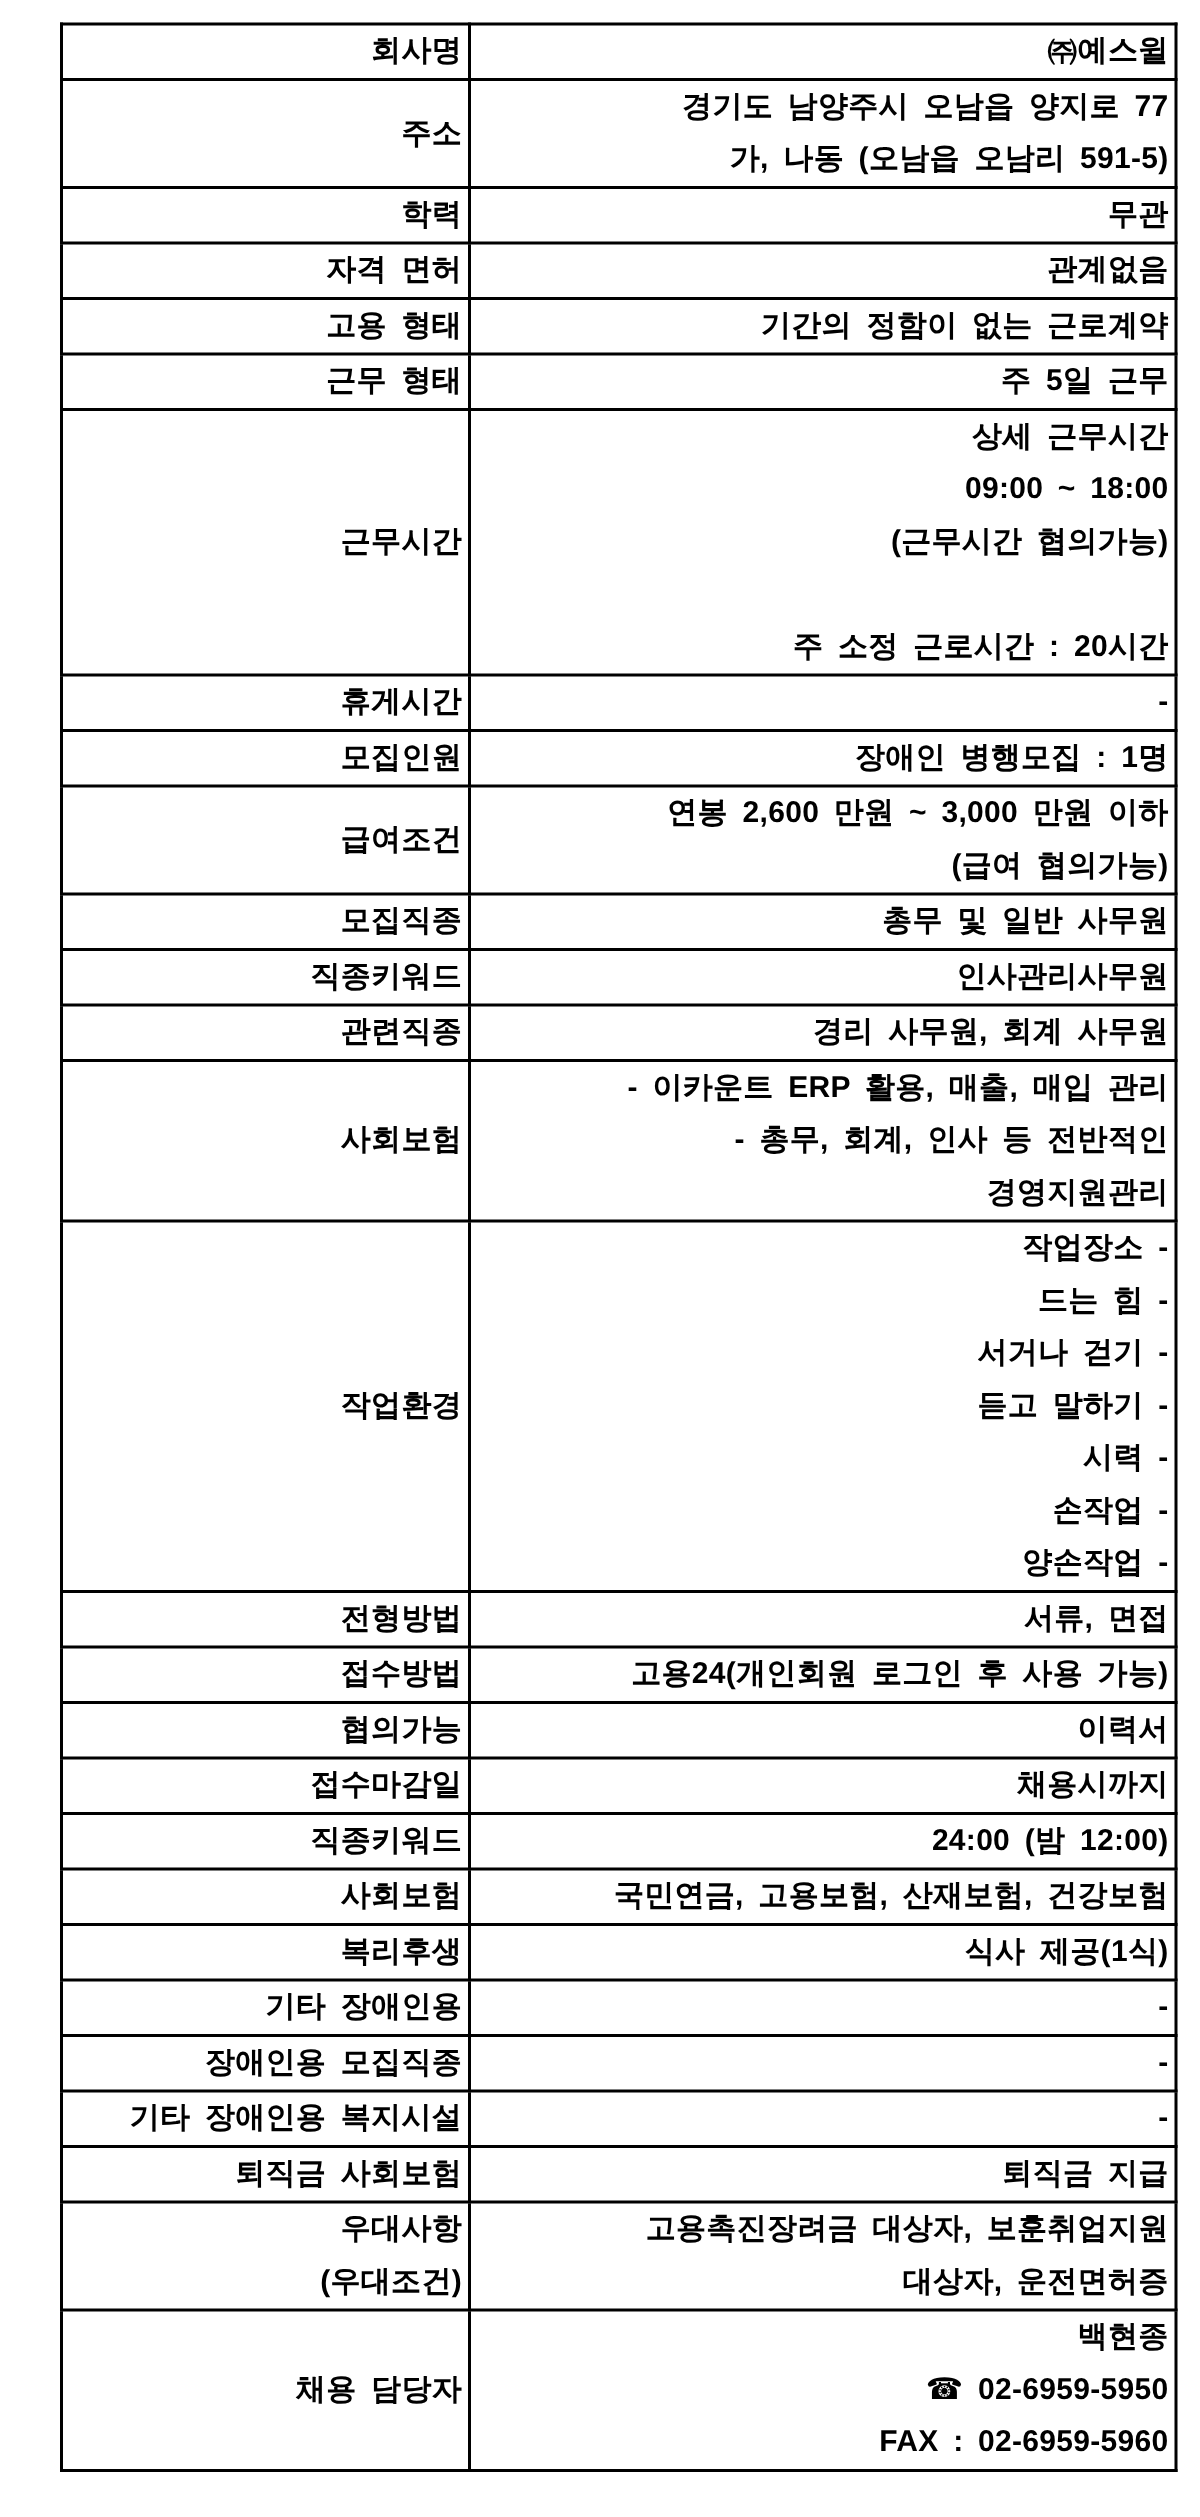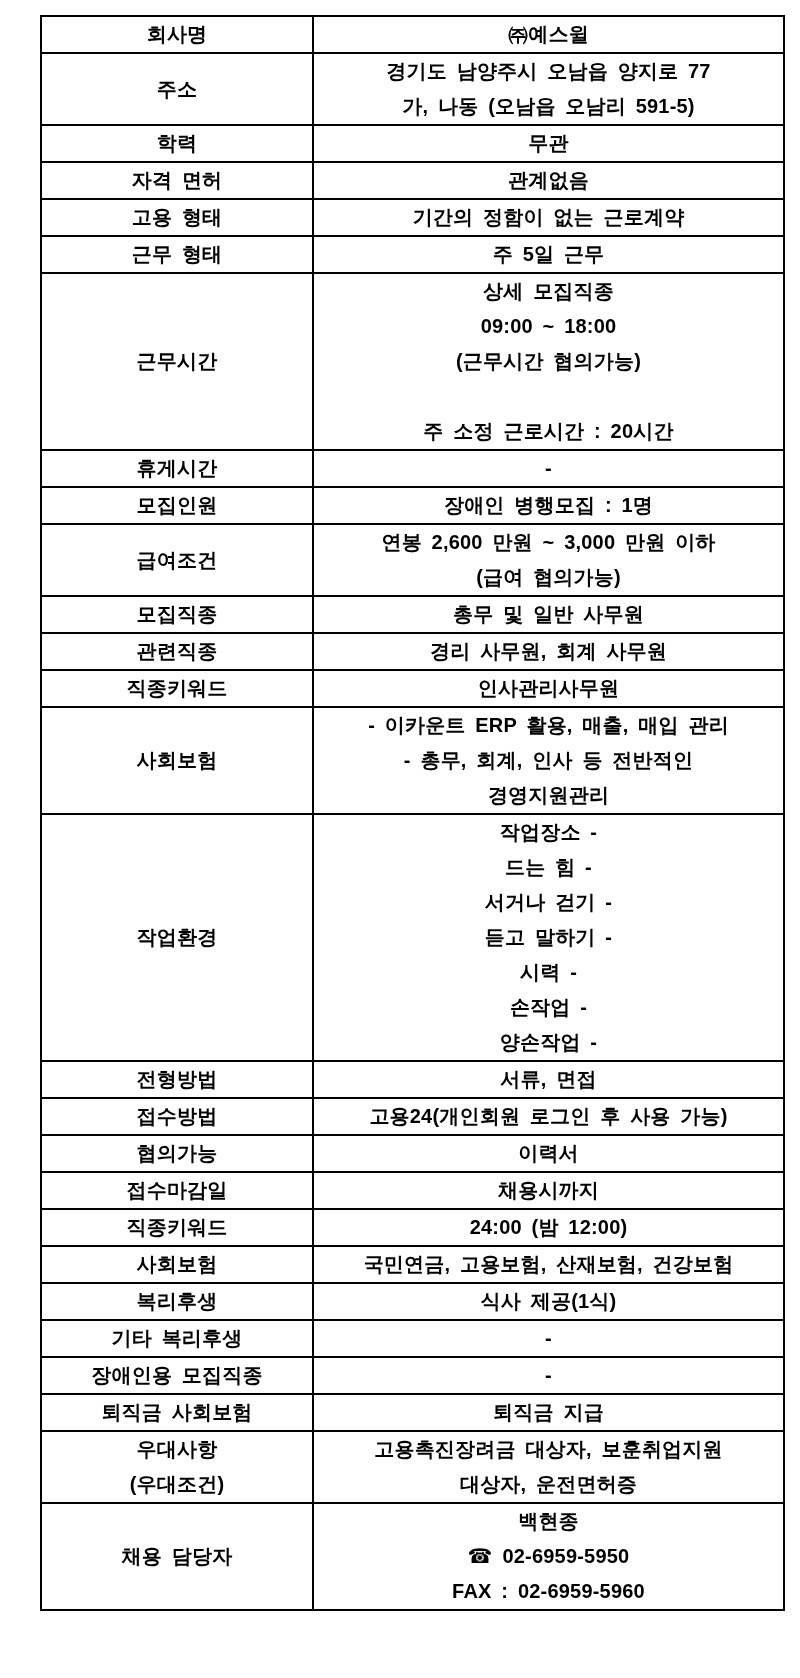--- a/index.html
+++ b/index.html
@@ -22,21 +22,21 @@
   table.job-table {
     border-collapse: collapse;
     width: 743px;
     table-layout: fixed;
   }
   col.col-label { width: 272px; }
   col.col-value { width: 471px; }
   td {
     border: 2px solid #000000;
     padding: 0 4px;
-    text-align: center;
+    text-align: right;
     vertical-align: middle;
     font-size: 20px;
     font-weight: 600;
     letter-spacing: 0.2px;
     word-spacing: 4px;
     overflow: hidden;
   }
   .line {
     line-height: 35px;
     min-height: 35px;
@@ -101,21 +101,21 @@
           </td>
           <td>
             <div class="line">주 5일 근무</div>
           </td>
         </tr>
         <tr>
           <td>
             <div class="line">근무시간</div>
           </td>
           <td>
-            <div class="line">상세 모집직종</div>
+            <div class="line">상세 근무시간</div>
             <div class="line">09:00 ~ 18:00</div>
             <div class="line">(근무시간 협의가능)</div>
             <div class="line blank"></div>
             <div class="line">주 소정 근로시간 : 20시간</div>
           </td>
         </tr>
         <tr>
           <td>
             <div class="line">휴게시간</div>
           </td>
@@ -143,32 +143,32 @@
         <tr>
           <td>
             <div class="line">모집직종</div>
           </td>
           <td>
             <div class="line">총무 및 일반 사무원</div>
           </td>
         </tr>
         <tr>
           <td>
+            <div class="line">직종키워드</div>
+          </td>
+          <td>
+            <div class="line">인사관리사무원</div>
+          </td>
+        </tr>
+        <tr>
+          <td>
             <div class="line">관련직종</div>
           </td>
           <td>
             <div class="line">경리 사무원, 회계 사무원</div>
-          </td>
-        </tr>
-        <tr>
-          <td>
-            <div class="line">직종키워드</div>
-          </td>
-          <td>
-            <div class="line">인사관리사무원</div>
           </td>
         </tr>
         <tr>
           <td>
             <div class="line">사회보험</div>
           </td>
           <td>
             <div class="line">- 이카운트 ERP 활용, 매출, 매입 관리</div>
             <div class="line">- 총무, 회계, 인사 등 전반적인</div>
             <div class="line">경영지원관리</div>
@@ -239,29 +239,37 @@
         <tr>
           <td>
             <div class="line">복리후생</div>
           </td>
           <td>
             <div class="line">식사 제공(1식)</div>
           </td>
         </tr>
         <tr>
           <td>
-            <div class="line">기타 복리후생</div>
+            <div class="line">기타 장애인용</div>
           </td>
           <td>
             <div class="line">-</div>
           </td>
         </tr>
         <tr>
           <td>
             <div class="line">장애인용 모집직종</div>
+          </td>
+          <td>
+            <div class="line">-</div>
+          </td>
+        </tr>
+        <tr>
+          <td>
+            <div class="line">기타 장애인용 복지시설</div>
           </td>
           <td>
             <div class="line">-</div>
           </td>
         </tr>
         <tr>
           <td>
             <div class="line">퇴직금 사회보험</div>
           </td>
           <td>

